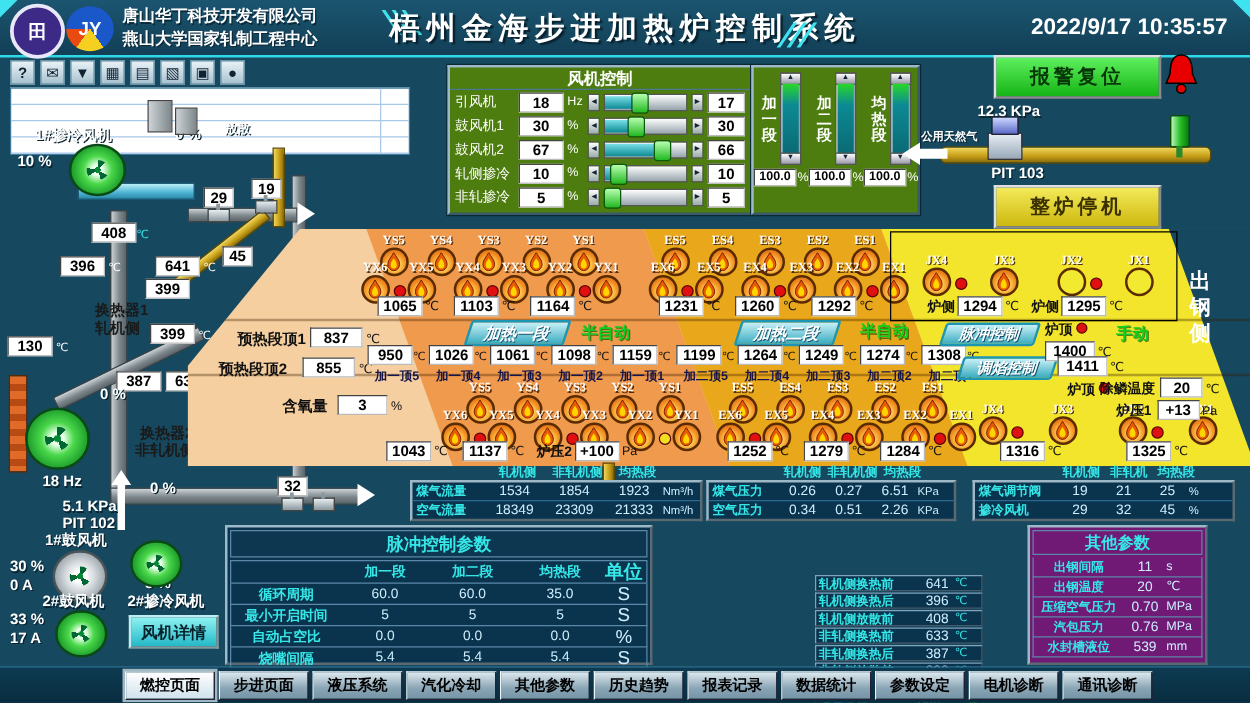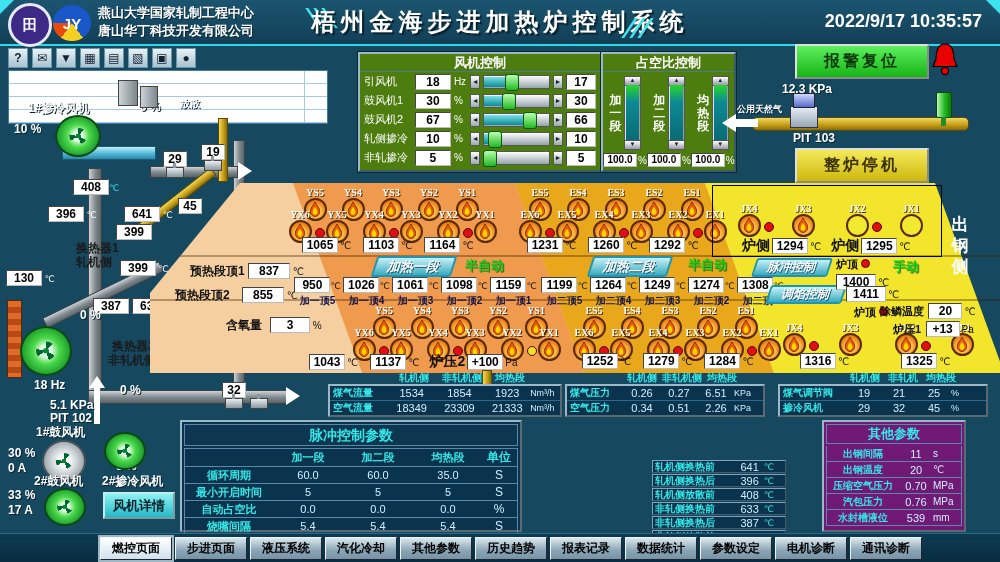--- a/index.html
+++ b/index.html
@@ -91,21 +91,21 @@
   .brow{position:absolute;display:flex;font-family:Liberation Serif, serif;}
   .burner{position:relative;width:24px;display:flex;flex-direction:column;align-items:center;}
   .blabel{height:11px;font-size:10px;font-weight:bold;color:#fff;text-shadow:1px 1px 0 rgba(70,35,0,.95);white-space:nowrap;}
   .fwrap{width:19px;height:19px;border-radius:50%;border:2px solid #5a2a00;background:radial-gradient(circle at 50% 62%,#ffdf60 0 22%,#f08a20 62%,#c85a10 100%);
     display:flex;align-items:center;justify-content:center;overflow:hidden;}
   .burner.unlit .fwrap{background:#f2ea30;}
   .burner.has-dot::after{content:"";position:absolute;right:-13px;top:19px;width:8px;height:8px;border-radius:50%;background:#e01010;border:1px solid #5a0404;}
   .burner.dot-yellow::after{background:#f2e020;}
   .trow{position:absolute;display:flex;align-items:center;}
   .tunit{display:flex;align-items:center;margin-right:0;}
-  .tpre{font-size:14px;font-weight:bold;color:#111;margin-right:2px;white-space:nowrap;}
+  .tpre{font-size:11px;font-weight:bold;color:#111;margin-right:2px;white-space:nowrap;}
   .tu{font-size:10px;color:#111;margin-left:2px;margin-right:10px;}
   .ceilrow{position:absolute;display:flex;}
   .ceil{width:49px;text-align:center;}
   .ceil .cu{font-size:9px;color:#111;}
   .ceil .cl{font-size:10px;font-weight:bold;color:#15154a;white-space:nowrap;margin-top:1px;}
   .ztag{position:absolute;height:17px;line-height:17px;padding:0 12px;background:linear-gradient(#c8f0f8,#3aacc0);
     border:2px solid #1c96b4;border-radius:3px;color:#fff;font-weight:bold;font-size:13px;text-shadow:1px 1px 0 #14506a;transform:skewX(-18deg);}
   .mode{position:absolute;color:#0fcf1f;font-weight:bold;font-size:13px;text-shadow:1px 1px 0 rgba(0,60,0,.6);}
   .rooflab{font-size:11px;font-weight:bold;color:#111;}
   .reddot{display:inline-block;width:7px;height:7px;border-radius:50%;background:#e01010;border:1px solid #5a0404;vertical-align:middle;margin-left:3px;}
@@ -120,21 +120,21 @@
   .mt-label{font-size:10px;color:#35e7e7;font-weight:bold;padding-left:3px;white-space:nowrap;}
   .mt-v{font-size:11px;color:#cfefff;text-align:center;}
   .mt-u{font-size:9px;color:#cfefff;text-align:left;}
   
   .ptable{position:absolute;background:#0a344e;border:2px outset #9db8c6;}
   .pt-title{height:20px;line-height:20px;text-align:center;color:#35e7e7;font-weight:bold;font-size:14px;border:1px solid #5b87a8;margin:2px;background:#0d3750;}
   .pt-head{display:flex;height:17px;align-items:center;border:1px solid #5b87a8;margin:0 2px;color:#35e7e7;font-weight:bold;font-size:12px;}
   .pt-row{display:flex;height:16px;align-items:center;border:1px solid #5b87a8;border-top:none;margin:0 2px;}
   .pt-c0{width:88px;text-align:center;font-size:11px;color:#35e7e7;font-weight:bold;white-space:nowrap;}
   .pt-c{width:70px;text-align:center;font-size:11px;color:#cfefff;}
-  .pt-cu{width:32px;text-align:center;font-size:12px;color:#cfefff;}
+  .pt-cu{width:32px;text-align:center;font-size:15px;color:#cfefff;}
   .pt-head .pt-c,.pt-head .pt-cu{color:#35e7e7;}
   
   .beam{position:absolute;background:#0a344e;border:2px outset #9db8c6;}
   .beam-title{margin:2px;border:1px solid #5b87a8;height:18px;line-height:18px;text-align:center;color:#35e7e7;font-weight:bold;font-size:13px;}
   .beam-lab{position:absolute;font-size:11px;color:#35e7e7;font-weight:bold;}
   .beam-rect{position:absolute;border:2px solid #fff;}
   .beam-stem{position:absolute;width:5px;background:#0c0;}
   .beam-tri{position:absolute;width:0;height:0;border-left:7px solid transparent;border-right:7px solid transparent;border-bottom:11px solid #0c0;}
   .beam-dot{position:absolute;width:11px;height:11px;border-radius:50%;background:#0c0;}
   
@@ -160,22 +160,22 @@
 </style>
 </head>
 <body>
 
 <div class="screen">
 
   <div class="header">
     <div class="logo1">田</div>
     <div class="logo2">JY</div>
     <div class="orgtext">
+      <div>唐山华丁科技开发有限公司</div>
       <div>燕山大学国家轧制工程中心</div>
-      <div>唐山华丁科技开发有限公司</div>
     </div>
     <div class="slashes sl-l" style="left:312px;top:8px;">
         <span></span>
         <span></span>
         <span></span>
       </div>
     <div class="title">梧州金海步进加热炉控制系统</div>
     <div class="slashes sl-r" style="left:628px;top:18px;">
         <span></span>
         <span></span>
@@ -266,21 +266,20 @@
             <span class="hfill" style="width: 7%;"></span>
             <span class="hthumb" style="left: calc(7% - 6px);"></span>
           </span>
         <span class="harrow">►</span>
         <span class="vbox spbox">5</span>
       </div>
       </div>
   </div>
 
   <div class="panel" style="left:601px;top:52px;width:131px;height:116px;">
-    <div class="ptitle">占空比控制</div>
     <div class="dutywrap">
 
     <div class="dcol">
         <div class="dpair">
           <span class="dlab">加一段</span>
           <span class="vtrack">
             <span class="varrow" style="top:-1px;">▲</span>
             <span class="vfill"></span>
             <span class="varrow" style="bottom:-1px;">▼</span>
           </span>

